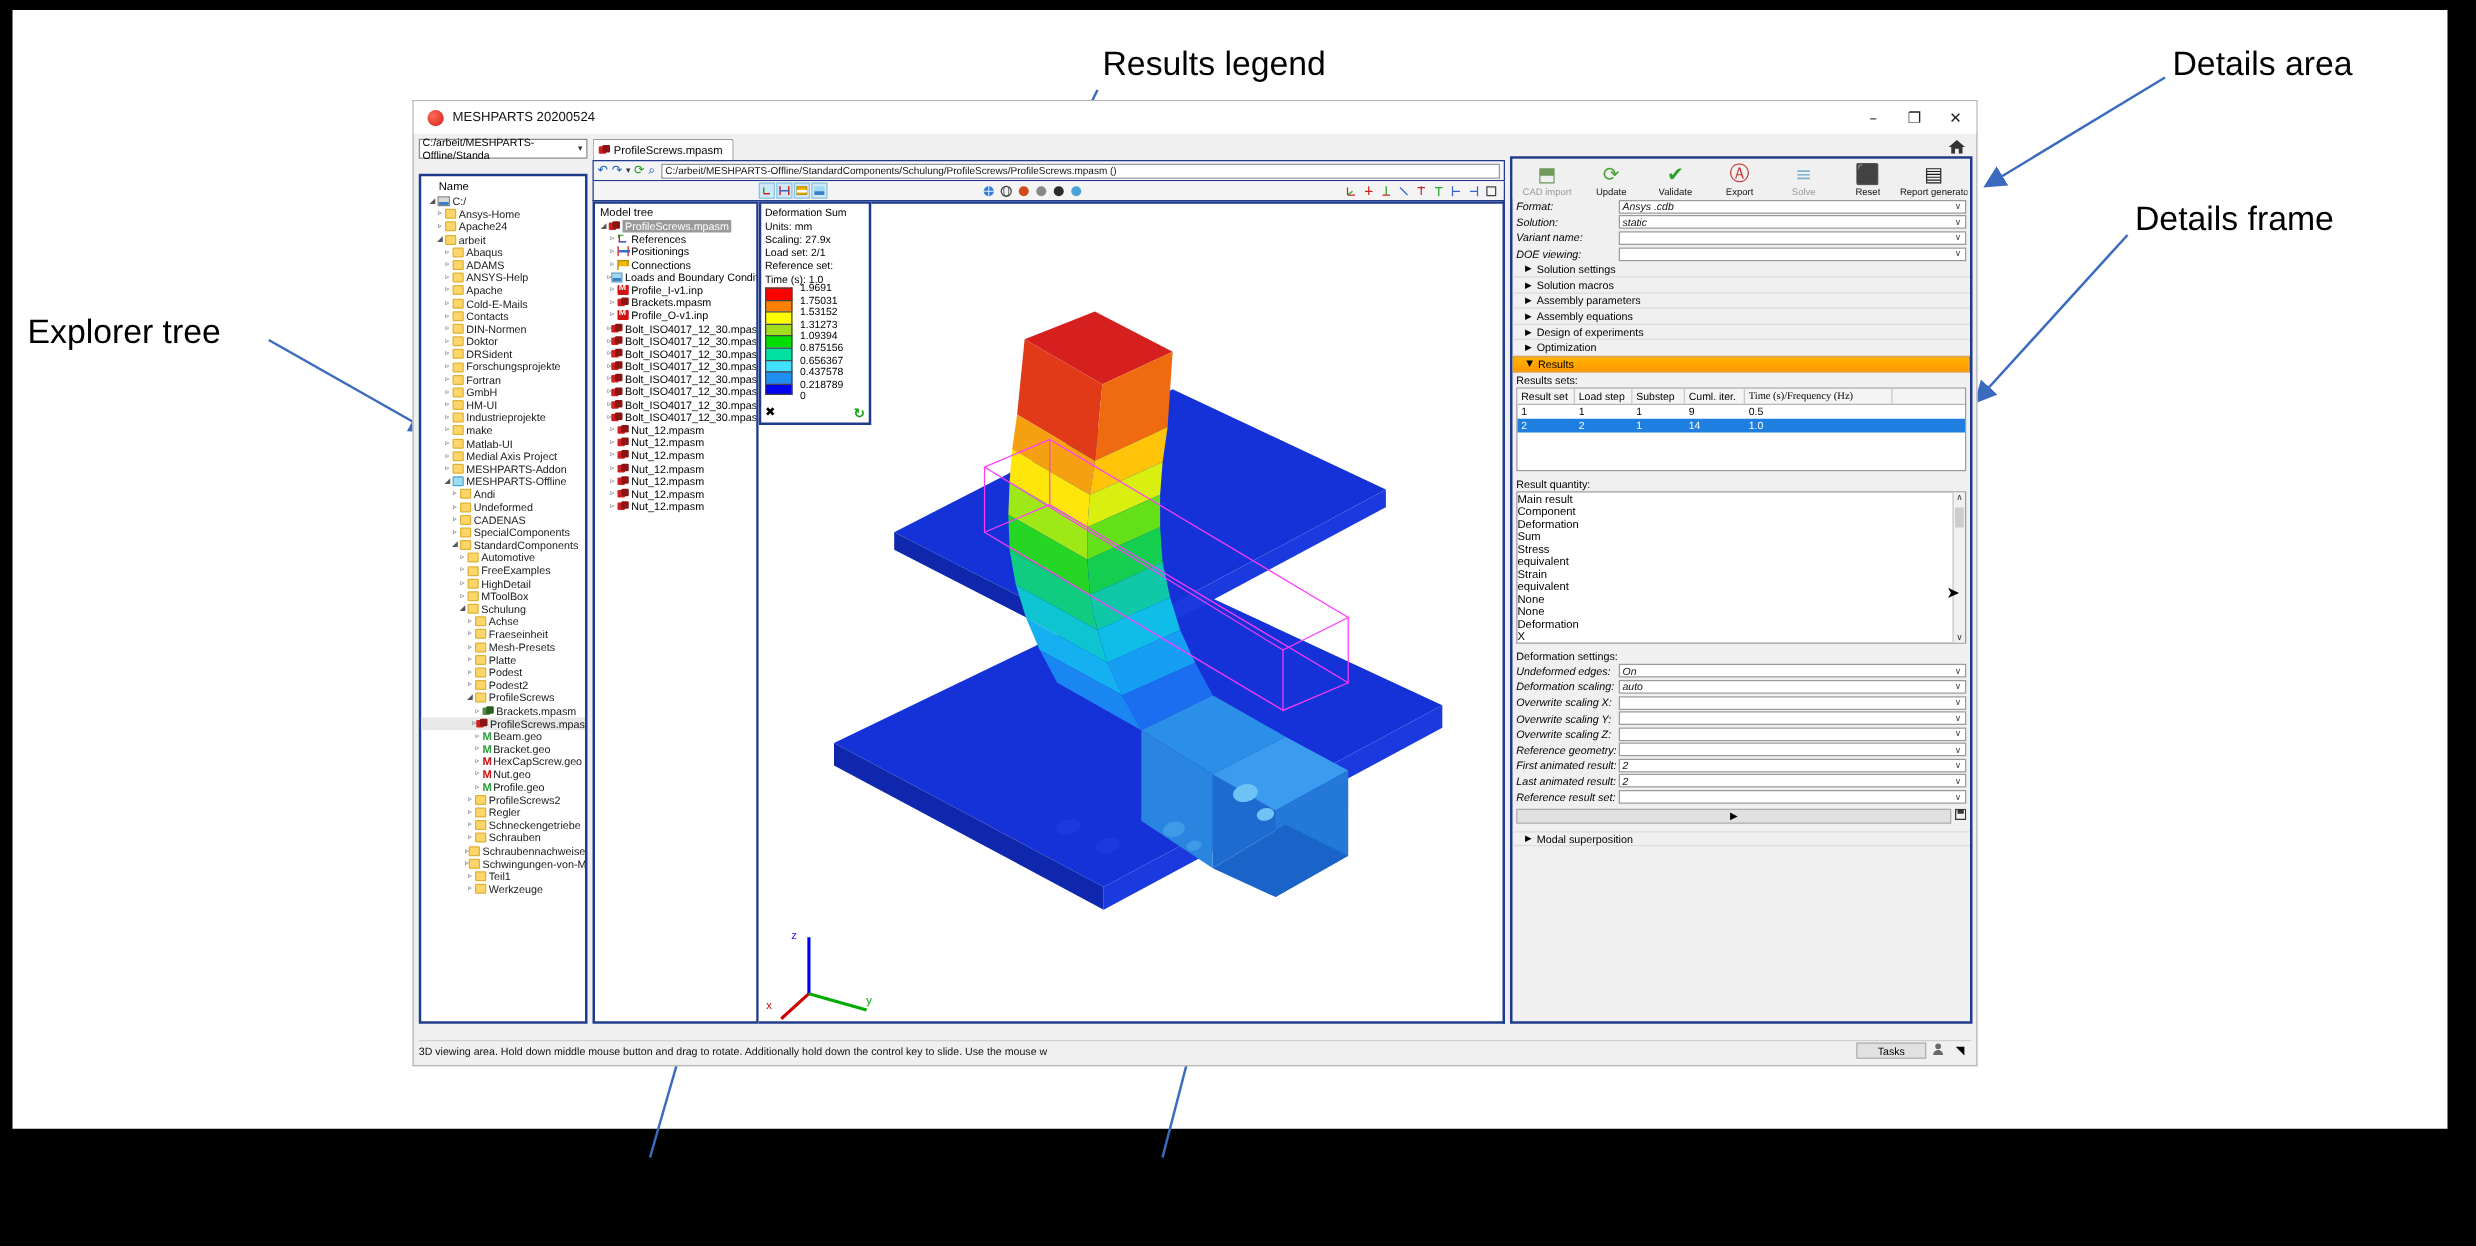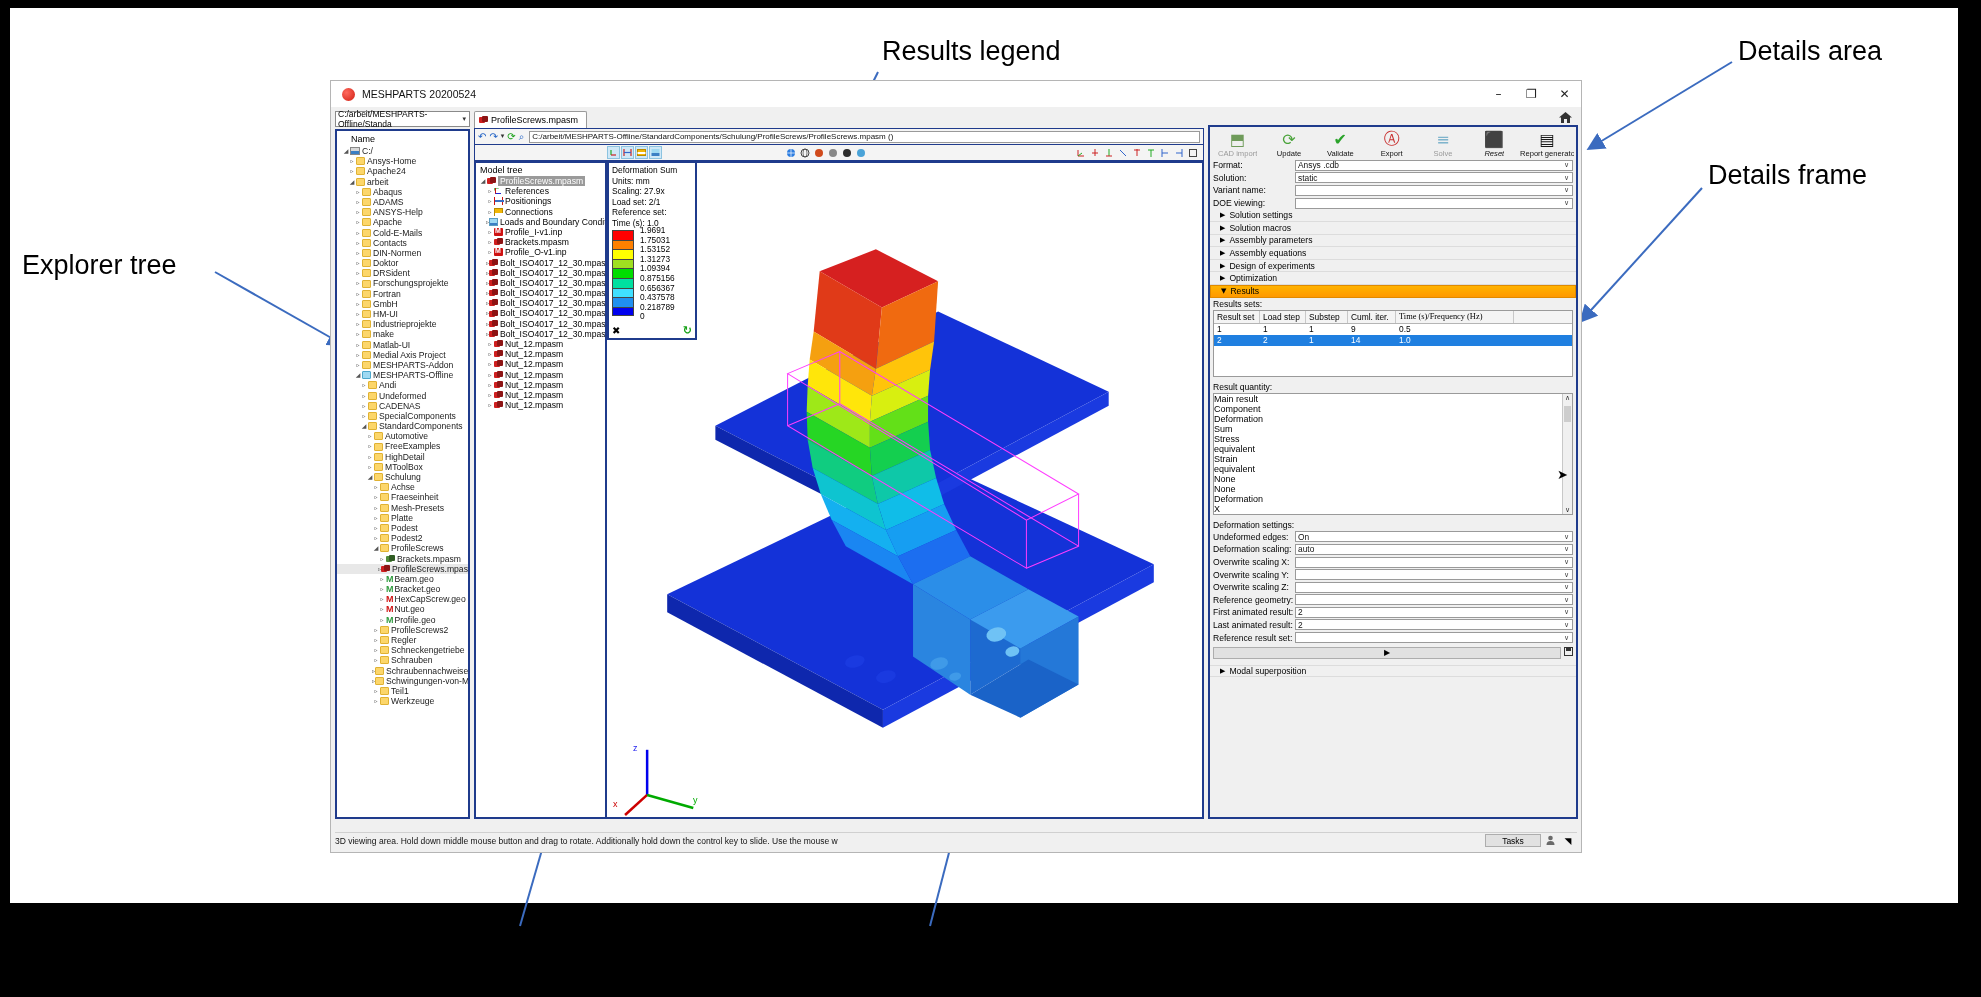--- a/index.html
+++ b/index.html
@@ -68,21 +68,21 @@
     position: absolute; left: 4px; top: 30px; width: 135px; height: 708px;
     display: flex; flex-direction: column;
   }
   #explorer-path {
     height: 16px; border: 1px solid #8a8a8a; background: #fff;
     display: flex; align-items: center; font-size: 8.5px; padding-left: 2px;
     position: relative; color: #000;
   }
   #explorer-path .caret { position: absolute; right: 3px; font-size: 7px; color: #333; }
   #explorer-tree {
-    flex: 1; border: 2px solid #1f3b8c; background: #fff; margin-top: 2px;
+    flex: 1; border: 2px solid #1f3b8c; background: #fff; margin-top: 12px;
     overflow: hidden; padding-top: 2px;
   }
   .tree-hdr { font-size: 9px; padding: 1px 0 2px 14px; color: #000; }
   .trow {
     display: flex; align-items: center; height: 10.2px;
     font-size: 8.6px; white-space: nowrap; color: #1a1a1a; line-height: 10.2px;
   }
   .trow.sel { background: #e8e8e8; }
   .tw { flex: none; }
   .exp { width: 8px; text-align: center; font-size: 6px; color: #555; font-family:"DejaVu Sans",sans-serif;}
@@ -198,21 +198,21 @@
     position: absolute; left: 877px; top: 44px; width: 370px; height: 694px;
     border: 2px solid #1f3b8c; background: #f0f0f0; overflow: hidden;
   }
   #details-toolbar { display: flex; padding: 2px 2px 0 2px; background: #f0f0f0; }
   .dt-btn {
     flex: 1; display: flex; flex-direction: column; align-items: center;
     font-size: 7.6px; color: #111; padding-bottom: 1px;
   }
   .dt-ic { width: 22px; height: 20px; display: flex; align-items: center; justify-content: center; font-size: 16px; font-family: "DejaVu Sans", sans-serif; }
   .dt-btn.dim { color: #9a9a9a; }
-  .frow { display: flex; align-items: center; height: 12.6px; padding: 0 3px; }
+  .frow { display: flex; align-items: center; height: 12.6px; padding: 0 3px; font-style: italic; }
   .flabel { width: 82px; font-size: 8.6px; flex: none; }
   .fctrl {
     flex: 1; height: 11px; background: #fff; border: 1px solid #9a9a9a;
     font-size: 8.4px; display: flex; align-items: center; padding-left: 2px;
     position: relative; color: #111;
   }
   .fctrl .cv { position: absolute; right: 3px; font-size: 7px; color: #444; font-family:"DejaVu Sans",sans-serif;}
   .sect {
     height: 12.6px; display: flex; align-items: center; font-size: 8.6px;
     padding-left: 10px; border-bottom: 1px solid #dcdcdc;
@@ -1045,21 +1045,21 @@
           <div class="dt-btn">
             <div class="dt-ic" style="color: rgb(200, 47, 47);">Ⓐ</div>
             <div style="overflow: hidden; white-space: nowrap; max-width: 54px;">Export</div>
           </div>
           <div class="dt-btn dim">
             <div class="dt-ic" style="color: rgb(127, 180, 204);">≡</div>
             <div style="overflow: hidden; white-space: nowrap; max-width: 54px;">Solve</div>
           </div>
           <div class="dt-btn">
             <div class="dt-ic" style="color: rgb(44, 44, 44);">⬛</div>
-            <div style="overflow: hidden; white-space: nowrap; max-width: 54px; font-style: italic;">Reset</div>
+            <div style="overflow: hidden; white-space: nowrap; max-width: 54px;">Reset</div>
           </div>
           <div class="dt-btn">
             <div class="dt-ic" style="color: rgb(26, 26, 26);">▤</div>
             <div style="overflow: hidden; white-space: nowrap; max-width: 54px;">Report generator</div>
           </div>
         </div>
       <div id="details-fields">
           <div class="frow">
             <div class="flabel">Format:</div>
             <div class="fctrl">

